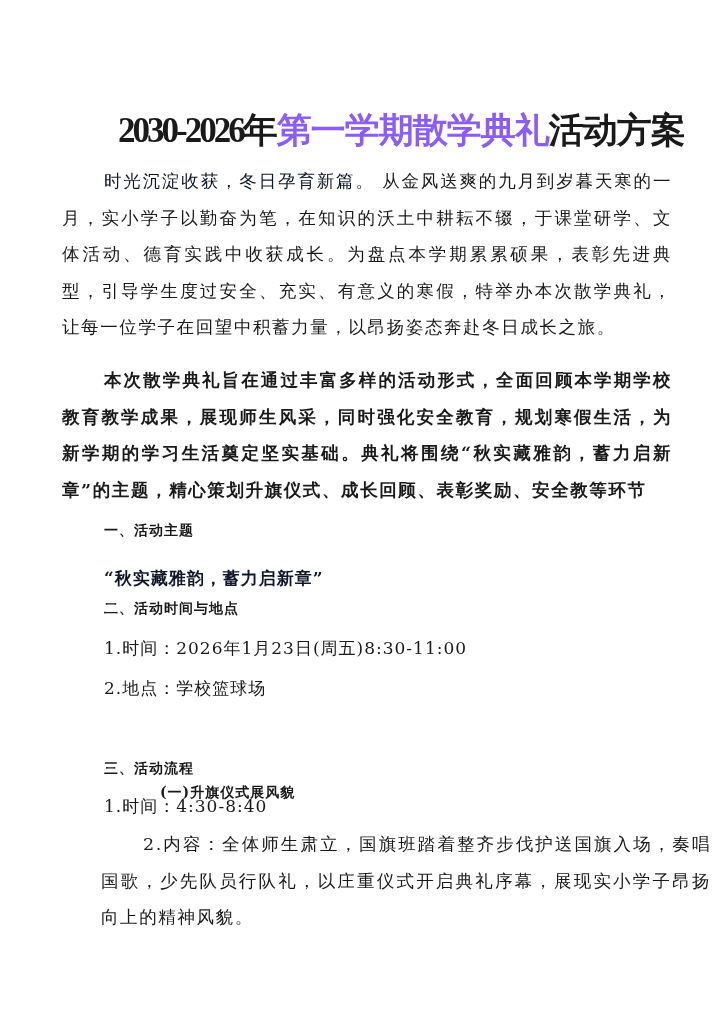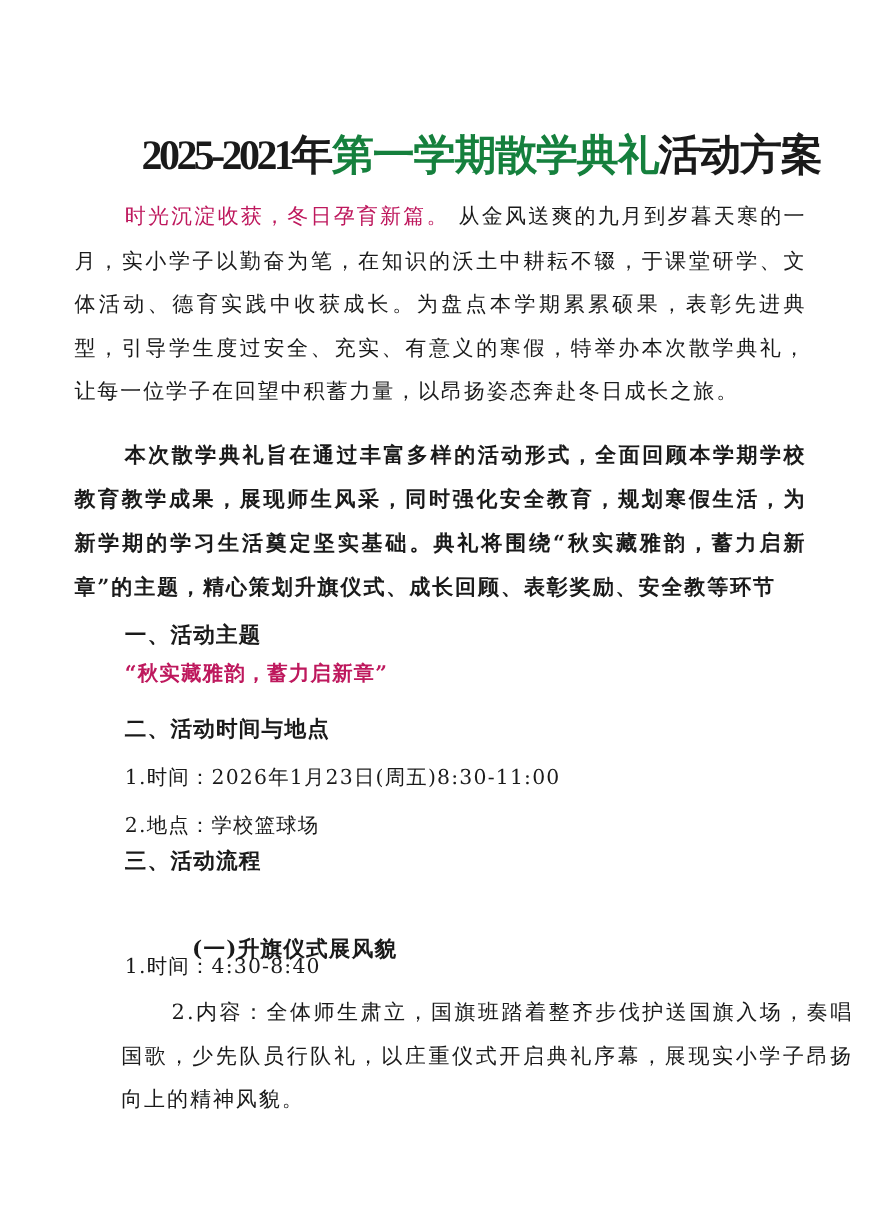--- a/index.html
+++ b/index.html
@@ -1,42 +1,42 @@
 <!DOCTYPE html>
 <html><head>
 <meta charset="utf-8">
 <style>
   html, body { margin:0; padding:0; background:#ffffff; }
   body { width:724px; height:1024px; position:relative; overflow:hidden;
          font-family:"DejaVu Serif","Liberation Serif",serif; color:#1a1a1a; }
   .title { position:absolute; top:108px; left:118px; width:580px; font-size:35px; font-weight:bold;
            letter-spacing:-1px; white-space:nowrap; line-height:44px; }
   .title .num { font-family:"Liberation Serif",serif; letter-spacing:-3px; }
-  .red { color:#15803d; }
-  .dred { color:#be185d; }
+  .red { color:#8b5cf6; }
+  .dred { color:#0f172a; }
   .p { position:absolute; left:62px; width:610px; font-size:17.5px; line-height:36.5px;
        letter-spacing:1.6px; text-align:justify; }
-  .h { position:absolute; left:104px; font-size:18px; font-weight:bold; line-height:24px; letter-spacing:1px; }
+  .h { position:absolute; left:104px; font-size:14px; font-weight:bold; line-height:24px; letter-spacing:1px; }
   .line { position:absolute; left:104px; font-size:17px; line-height:24px; letter-spacing:1px; white-space:nowrap; }
   .indent { text-indent:42px; }
 </style>
 </head>
 <body>
 
 <div class="title">
-  <span class="num">2025-2021</span><span>年</span><span class="red">第一学期散学典礼</span><span>活动方案</span>
+  <span class="num">2030-2026</span><span>年</span><span class="red">第一学期散学典礼</span><span>活动方案</span>
 </div>
 
 <div class="p indent" style="top:163px;">
   <span class="dred">时光沉淀收获，冬日孕育新篇。</span><span> 从金风送爽的九月到岁暮天寒的一月，实小学子以勤奋为笔，在知识的沃土中耕耘不辍，于课堂研学、文体活动、德育实践中收获成长。为盘点本学期累累硕果，表彰先进典型，引导学生度过安全、充实、有意义的寒假，特举办本次散学典礼，让每一位学子在回望中积蓄力量，以昂扬姿态奔赴冬日成长之旅。</span>
 </div>
 
 <div class="p indent" style="top:362px;font-weight:bold;">本次散学典礼旨在通过丰富多样的活动形式，全面回顾本学期学校教育教学成果，展现师生风采，同时强化安全教育，规划寒假生活，为新学期的学习生活奠定坚实基础。典礼将围绕“秋实藏雅韵，蓄力启新章”的主题，精心策划升旗仪式、成长回顾、表彰奖励、安全教等环节</div>
 
 <div class="h" style="top:518px;">一、活动主题</div>
-<div class="line dred" style="top:550px;font-weight:bold;">“秋实藏雅韵，蓄力启新章”</div>
+<div class="line dred" style="top:566px;font-weight:bold;">“秋实藏雅韵，蓄力启新章”</div>
 <div class="h" style="top:596px;">二、活动时间与地点</div>
 <div class="line" style="top:636px;">1.时间：2026年1月23日(周五)8:30-11:00</div>
 <div class="line" style="top:676px;">2.地点：学校篮球场</div>
-<div class="h" style="top:706px;">三、活动流程</div>
+<div class="h" style="top:756px;">三、活动流程</div>
 <div class="h" style="top:780px;left:112px;margin-left:48px;">(一)升旗仪式展风貌</div>
 <div class="line" style="top:794px;">1.时间：4:30-8:40</div>
 <div class="p indent" style="top:826px;margin-left:39px;">2.内容：全体师生肃立，国旗班踏着整齐步伐护送国旗入场，奏唱国歌，少先队员行队礼，以庄重仪式开启典礼序幕，展现实小学子昂扬向上的精神风貌。</div>
 
 </body></html>

